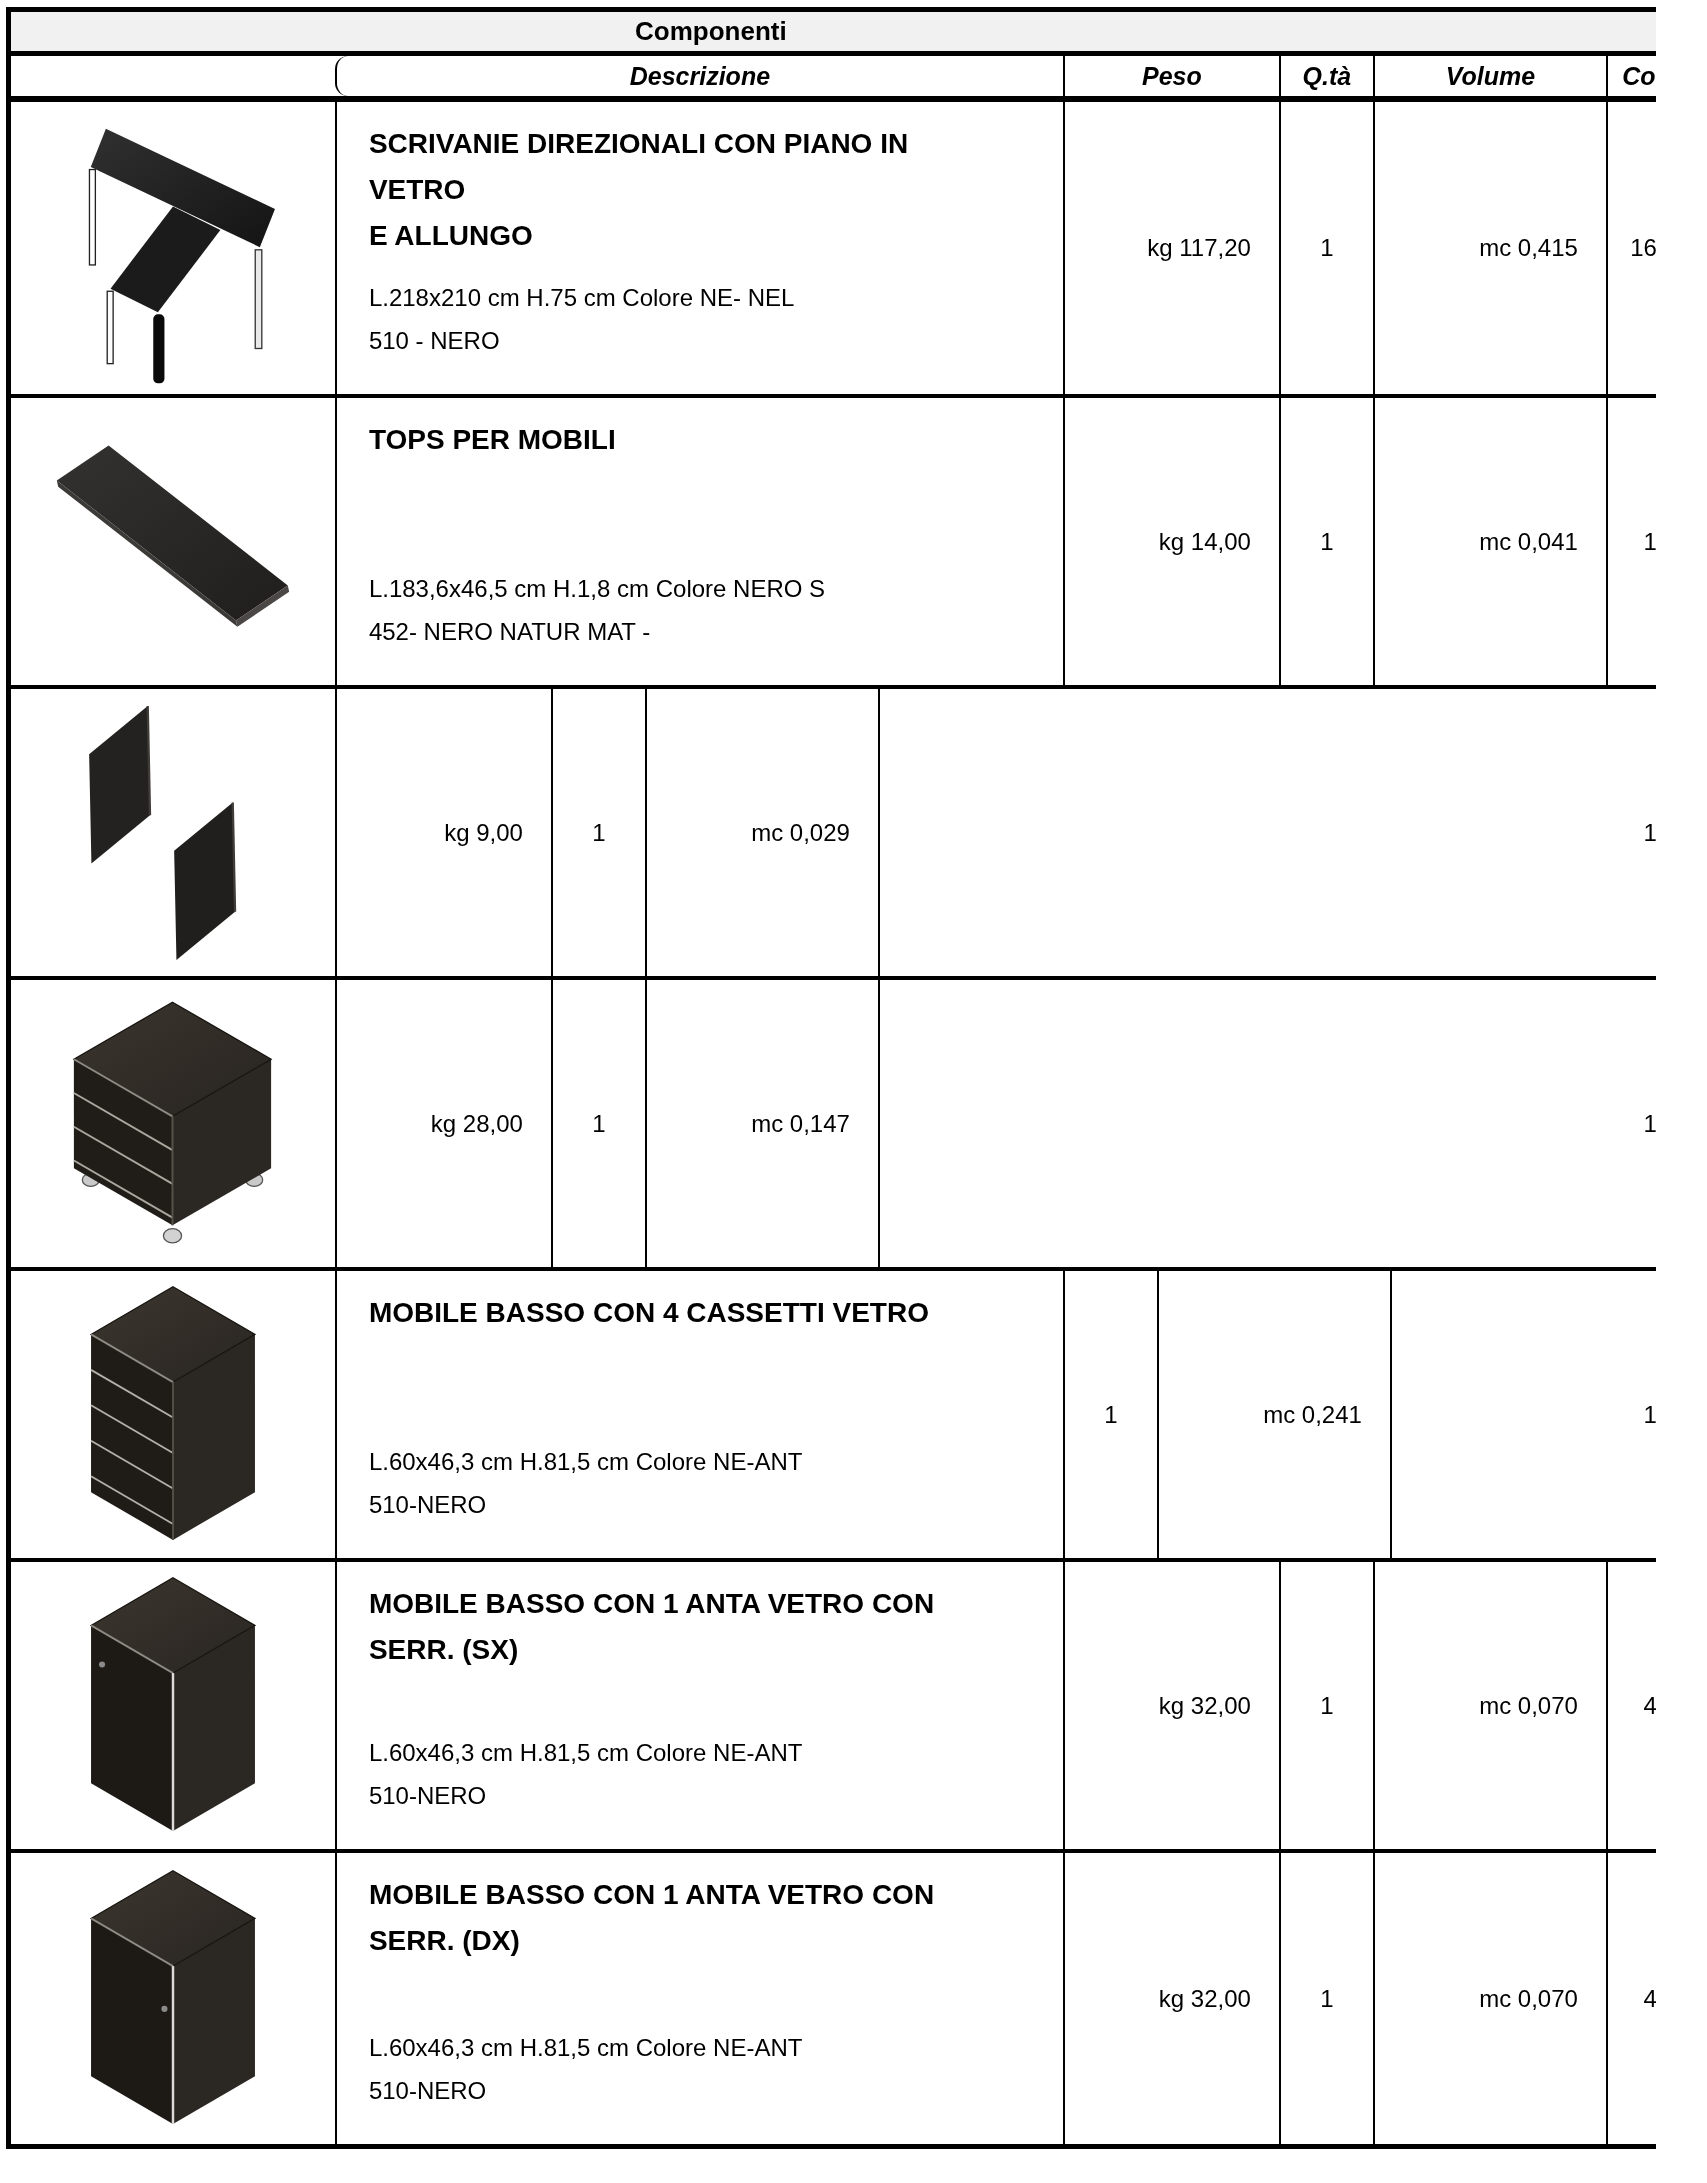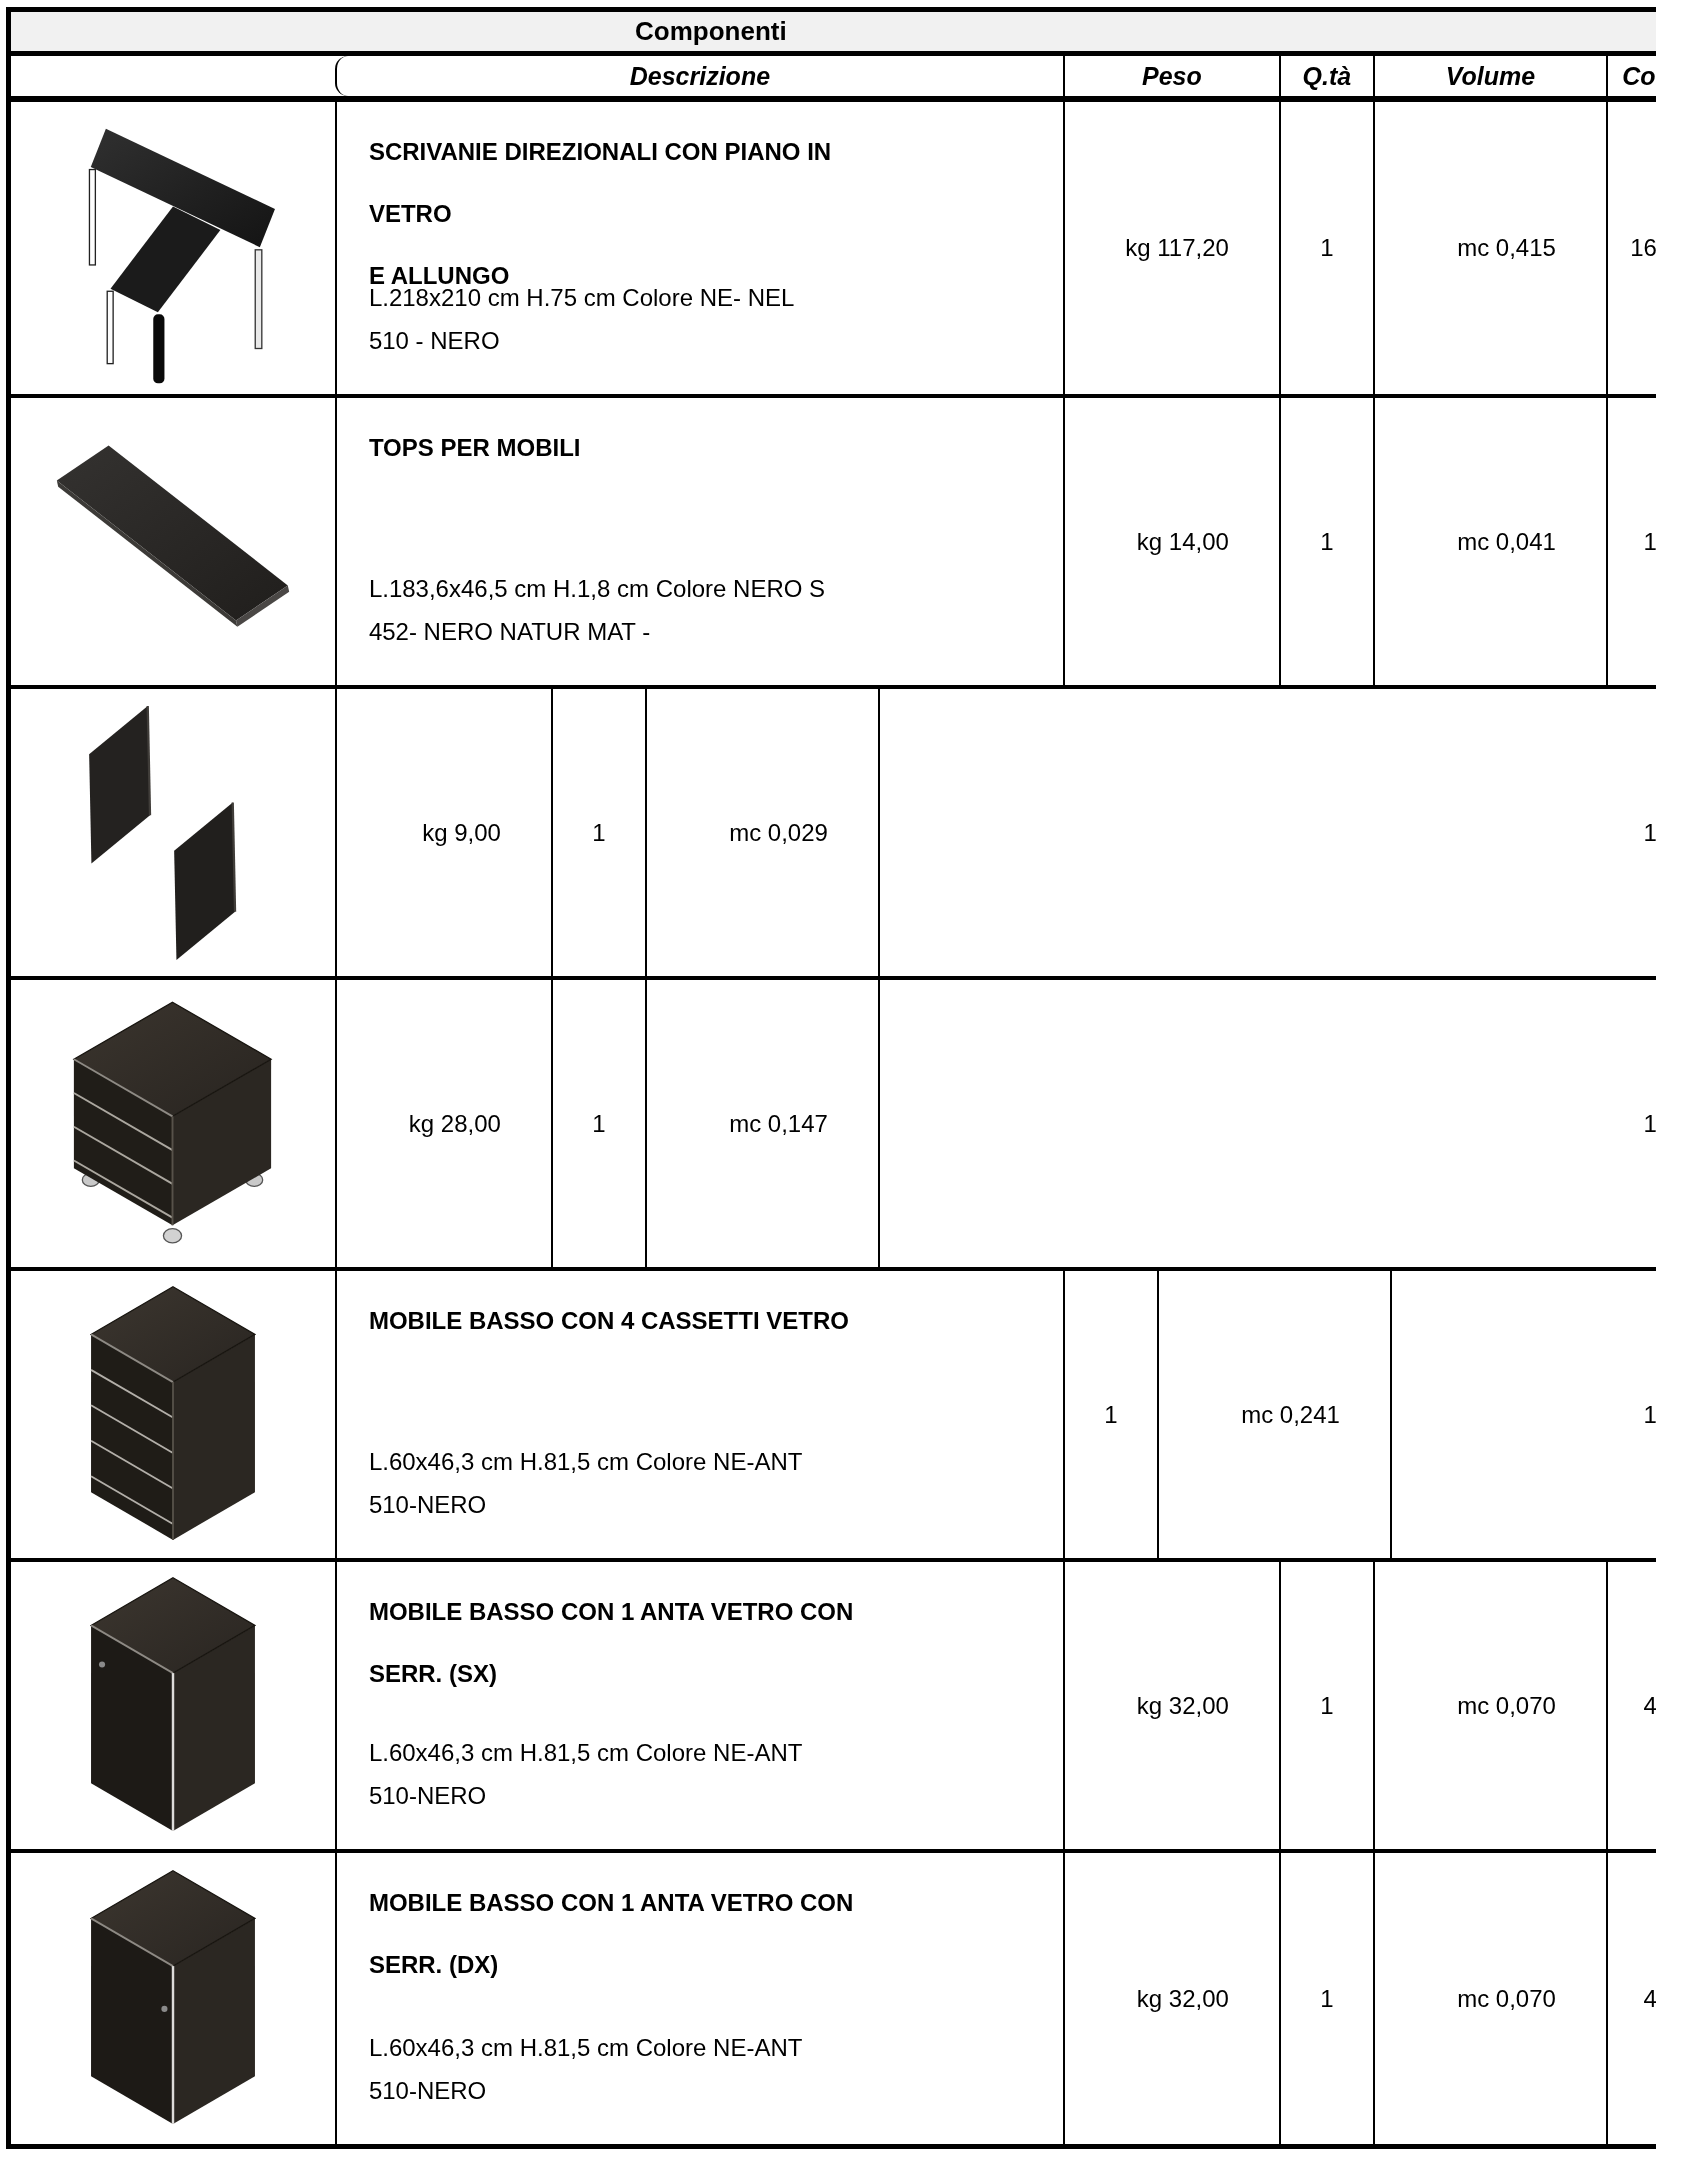--- a/index.html
+++ b/index.html
@@ -25,26 +25,26 @@
   .c-qta  { width:94px; border-left:2.2px solid #000; }
   .c-vol  { width:233px; border-left:2.2px solid #000; }
   .c-colli{ flex:1;      border-left:2.2px solid #000; }
 
   .hrow .cell { display:flex; align-items:center; justify-content:center;
                 font-weight:bold; font-style:italic; font-size:25px; }
 
   .c-img { display:flex; align-items:center; justify-content:center; }
 
   .item-title   { position:absolute; top:19px; left:32px; right:19px;
-                  font-weight:bold; font-size:24px; line-height:62px; white-space:pre-line; }
+                  font-weight:bold; font-size:28px; line-height:46px; white-space:pre-line; }
   .item-details { position:absolute; bottom:32px; left:32px; right:19px;
                   font-size:24px; line-height:43px; white-space:pre-line; }
 
   .num { display:flex; align-items:center; font-size:24px; }
-  .c-peso.num, .c-vol.num { justify-content:flex-end; padding-right:50px; }
+  .c-peso.num, .c-vol.num { justify-content:flex-end; padding-right:28px; }
   .c-colli.num { justify-content:flex-end; padding-right:34px; }
   .c-qta.num { justify-content:center; }
 
   svg { display:block; }
 </style>
 </head>
 <body>
 
 <div id="page">
   <div class="table">

